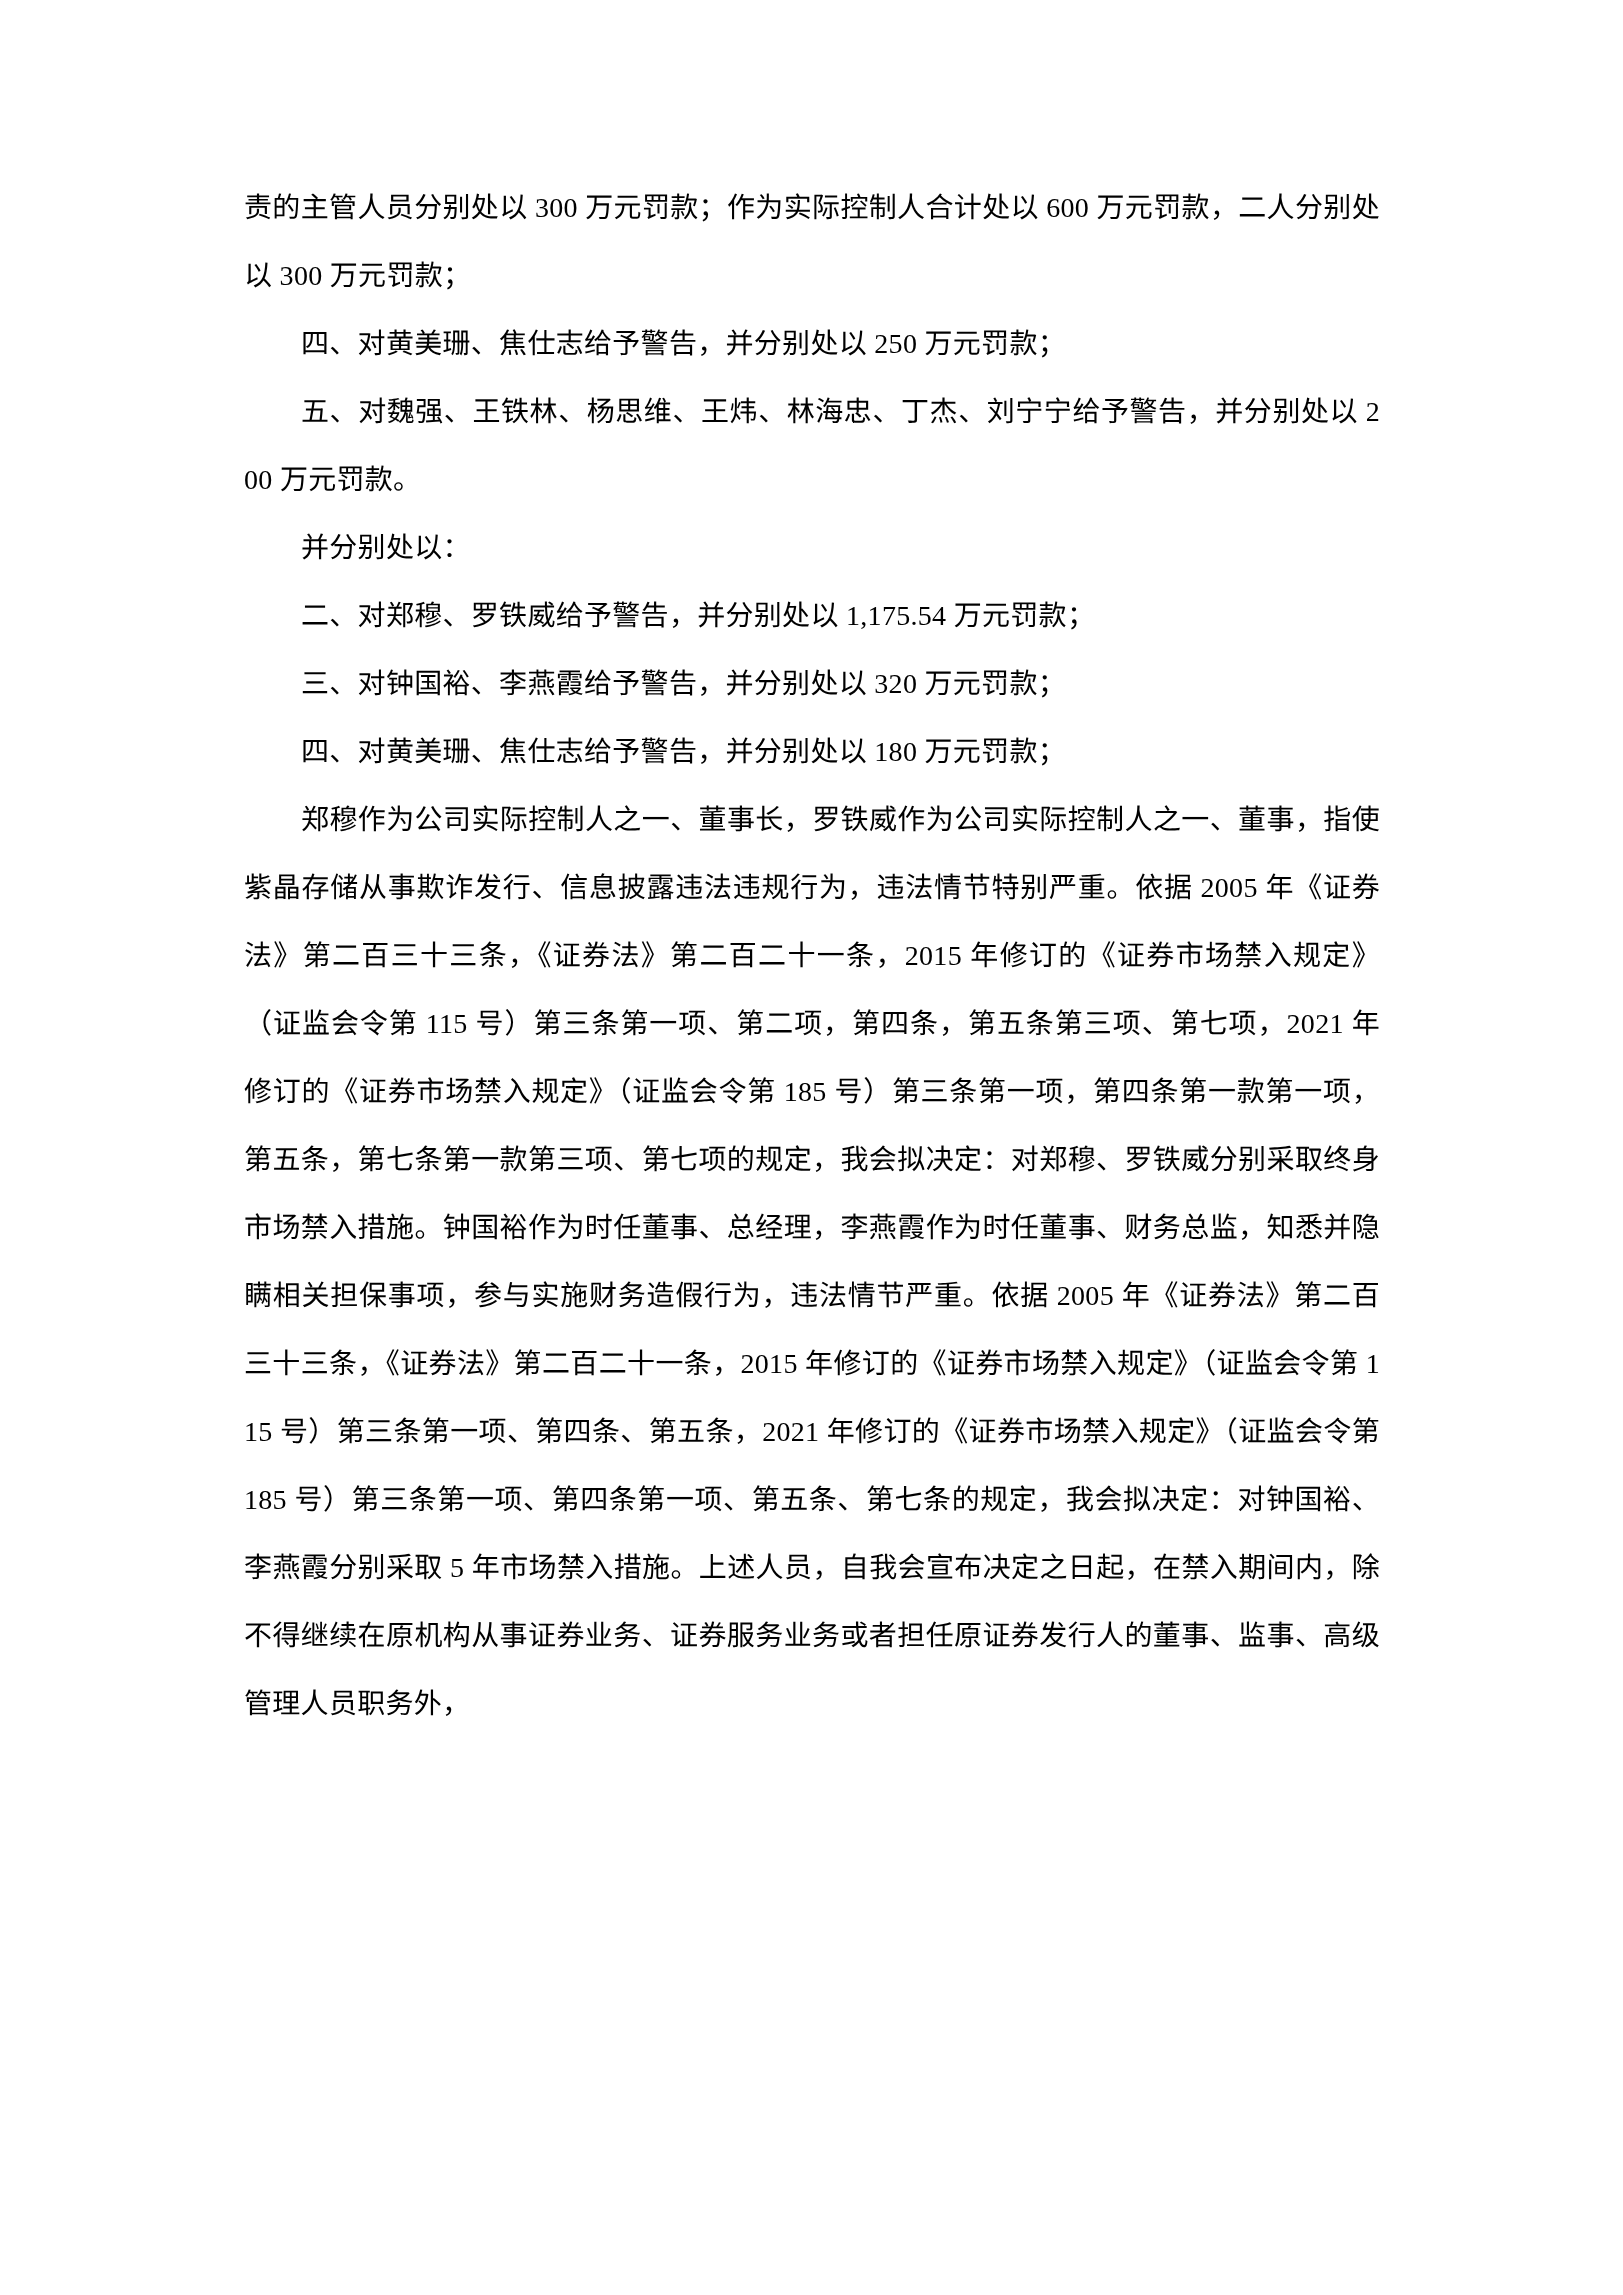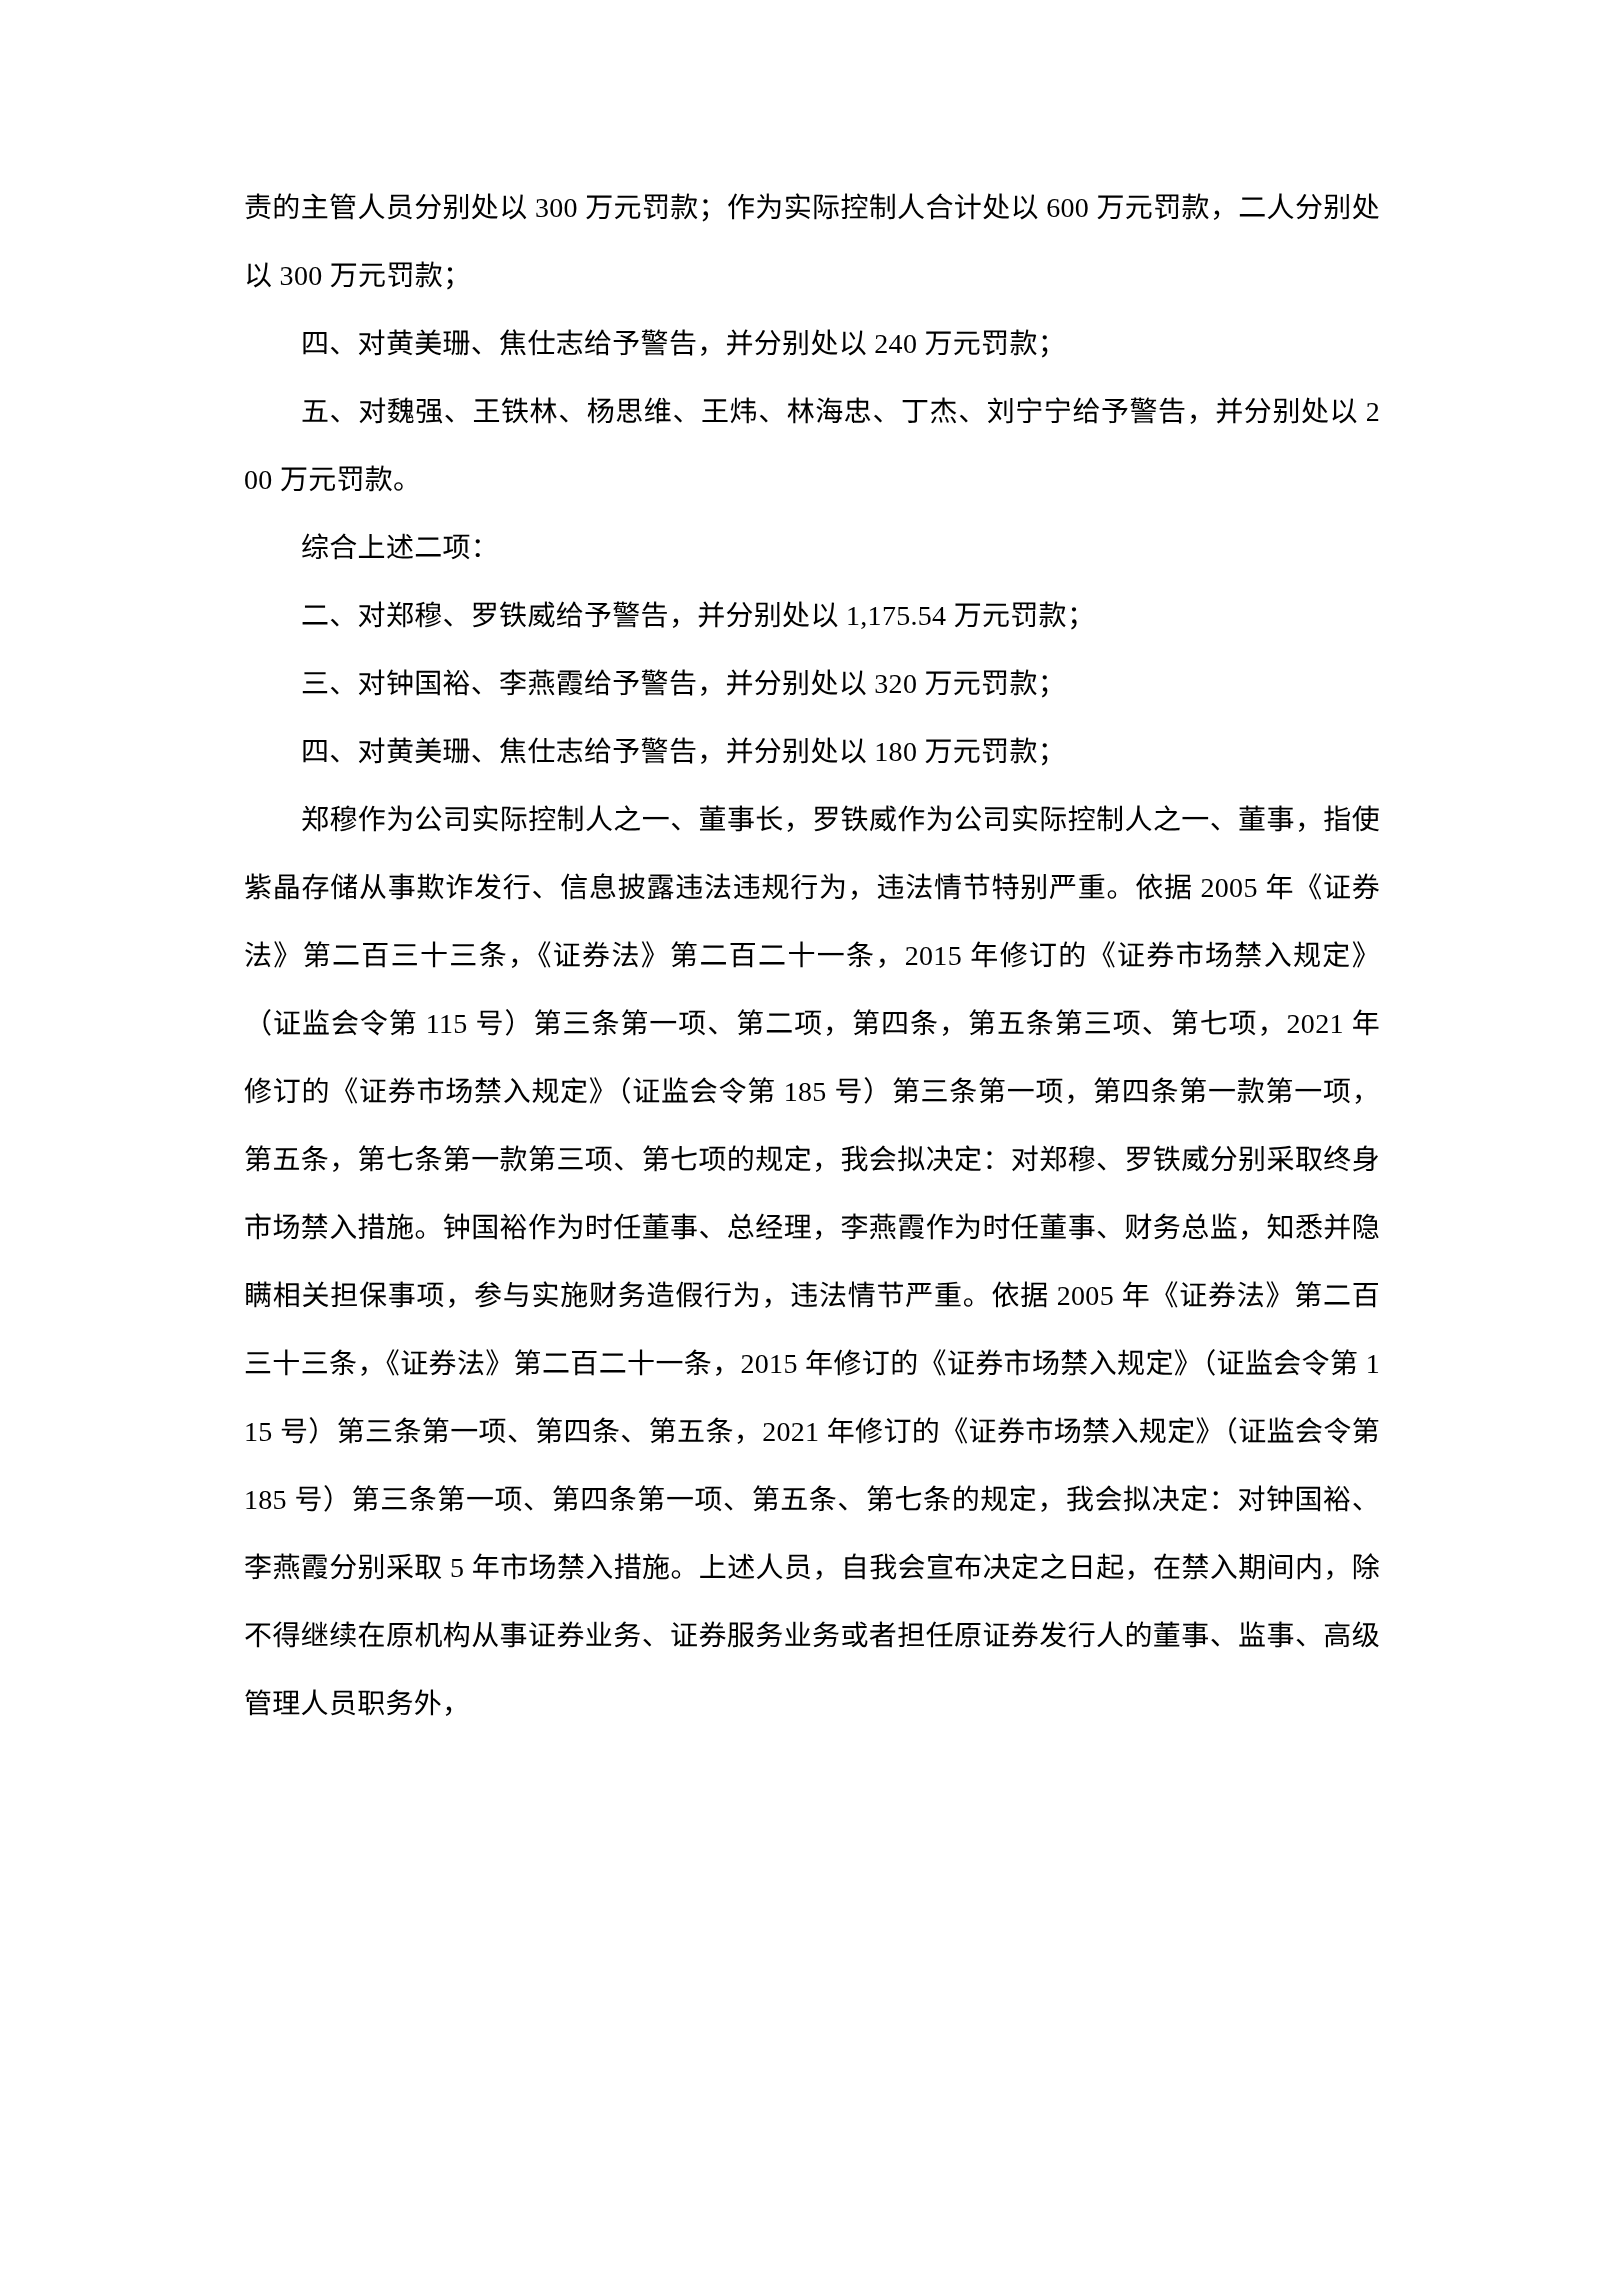--- a/index.html
+++ b/index.html
@@ -55,25 +55,25 @@
 </style>
 </head>
 <body>
 
 <div class="page">
   <div class="doc-body">
 
     <p class="para flush">责的主管人员分别处以 300 万元罚款；作为实际控制人合计处以 600 万元罚款，二人分别处以 300 万元罚款；</p>
 
 
-    <p class="para indent">四、对黄美珊、焦仕志给予警告，并分别处以 240 万元罚款；</p>
+    <p class="para indent">四、对黄美珊、焦仕志给予警告，并分别处以 250 万元罚款；</p>
 
     <p class="para indent">五、对魏强、王铁林、杨思维、王炜、林海忠、丁杰、刘宁宁给予警告，并分别处以 200 万元罚款。</p>
 
-    <p class="para indent">综合上述二项：</p>
+    <p class="para indent">并分别处以：</p>
 
 
     <p class="para indent">二、对郑穆、罗铁威给予警告，并分别处以 1,175.54 万元罚款；</p>
 
     <p class="para indent">三、对钟国裕、李燕霞给予警告，并分别处以 320 万元罚款；</p>
 
     <p class="para indent">四、对黄美珊、焦仕志给予警告，并分别处以 180 万元罚款；</p>
 
 
     <p class="para indent">郑穆作为公司实际控制人之一、董事长，罗铁威作为公司实际控制人之一、董事，指使紫晶存储从事欺诈发行、信息披露违法违规行为，违法情节特别严重。依据 2005 年《证券法》第二百三十三条，《证券法》第二百二十一条，2015 年修订的《证券市场禁入规定》（证监会令第 115 号）第三条第一项、第二项，第四条，第五条第三项、第七项，2021 年修订的《证券市场禁入规定》（证监会令第 185 号）第三条第一项，第四条第一款第一项，第五条，第七条第一款第三项、第七项的规定，我会拟决定：对郑穆、罗铁威分别采取终身市场禁入措施。钟国裕作为时任董事、总经理，李燕霞作为时任董事、财务总监，知悉并隐瞒相关担保事项，参与实施财务造假行为，违法情节严重。依据 2005 年《证券法》第二百三十三条，《证券法》第二百二十一条，2015 年修订的《证券市场禁入规定》（证监会令第 115 号）第三条第一项、第四条、第五条，2021 年修订的《证券市场禁入规定》（证监会令第 185 号）第三条第一项、第四条第一项、第五条、第七条的规定，我会拟决定：对钟国裕、李燕霞分别采取 5 年市场禁入措施。上述人员，自我会宣布决定之日起，在禁入期间内，除不得继续在原机构从事证券业务、证券服务业务或者担任原证券发行人的董事、监事、高级管理人员职务外，</p>

